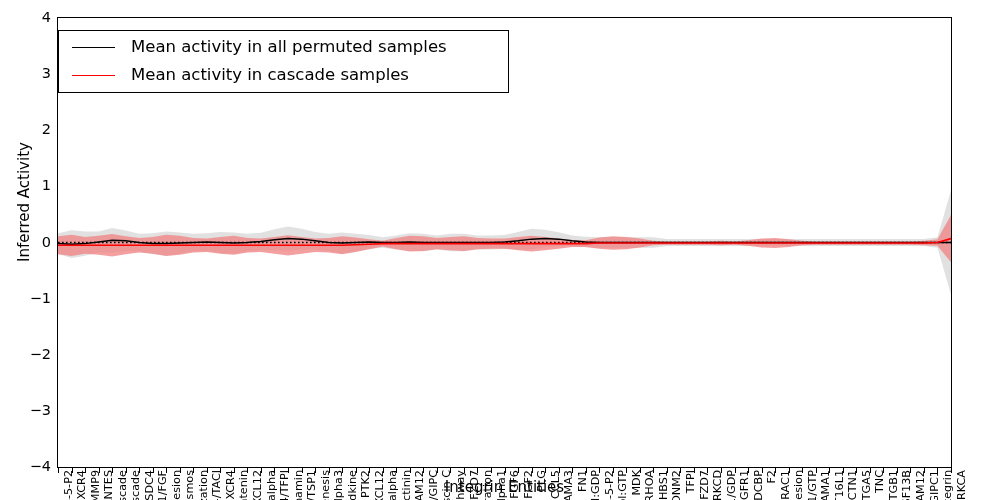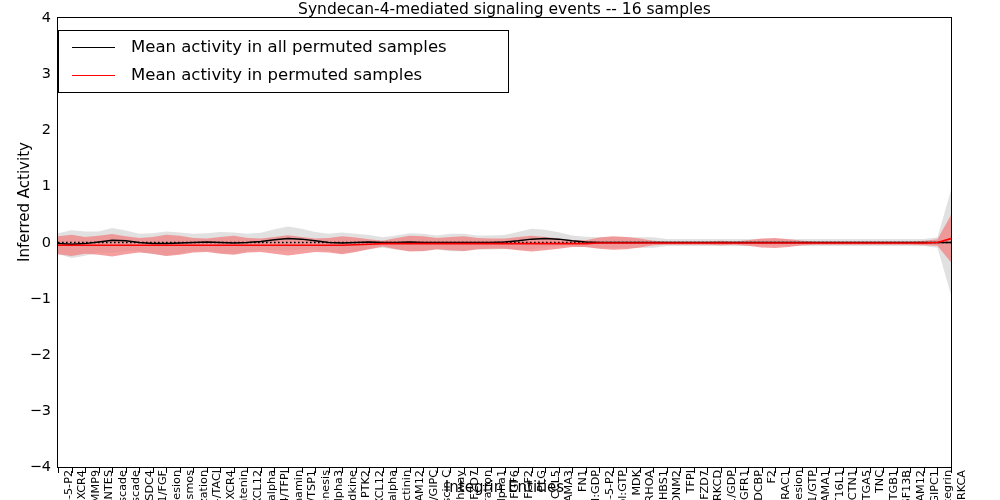--- a/index.html
+++ b/index.html
@@ -66,21 +66,20 @@
     position:absolute;left:72px;top:0px;font-size:16.5px;color:#000;
     white-space:nowrap;line-height:26px;
   }
   svg{display:block;}
 </style>
 </head>
 <body>
 
 <div id="fig">
 
-  <div id="chart-title">Syndecan-4-mediated signaling events -- 16 samples</div>
 
   <div id="ylabel">Inferred Activity</div>
   <div id="xlabel">Integrin Entities</div>
 
   <div id="yaxis-ticks">
       <div class="ytick-txt" style="position: absolute; left: 0px; width: 51px; top: 9px; text-align: right;">4</div>
       <div class="ytick-mark" style="top: 18px;"></div>
       <div class="ytick-mark inner" style="top: 18px;"></div>
       <div class="ytick-txt" style="position: absolute; left: 0px; width: 51px; top: 65.125px; text-align: right;">3</div>
       <div class="ytick-mark" style="top: 74.125px;"></div>
@@ -256,17 +255,17 @@
     </div>
   </div>
 
   <div id="legend">
     <div class="legend-row r0">
       <div class="legend-line black"></div>
       <div class="legend-text">Mean activity in all permuted samples</div>
     </div>
     <div class="legend-row r1">
       <div class="legend-line red"></div>
-      <div class="legend-text">Mean activity in permuted samples</div>
+      <div class="legend-text">Mean activity in cascade samples</div>
     </div>
   </div>
 
 </div>
 
 </body></html>

